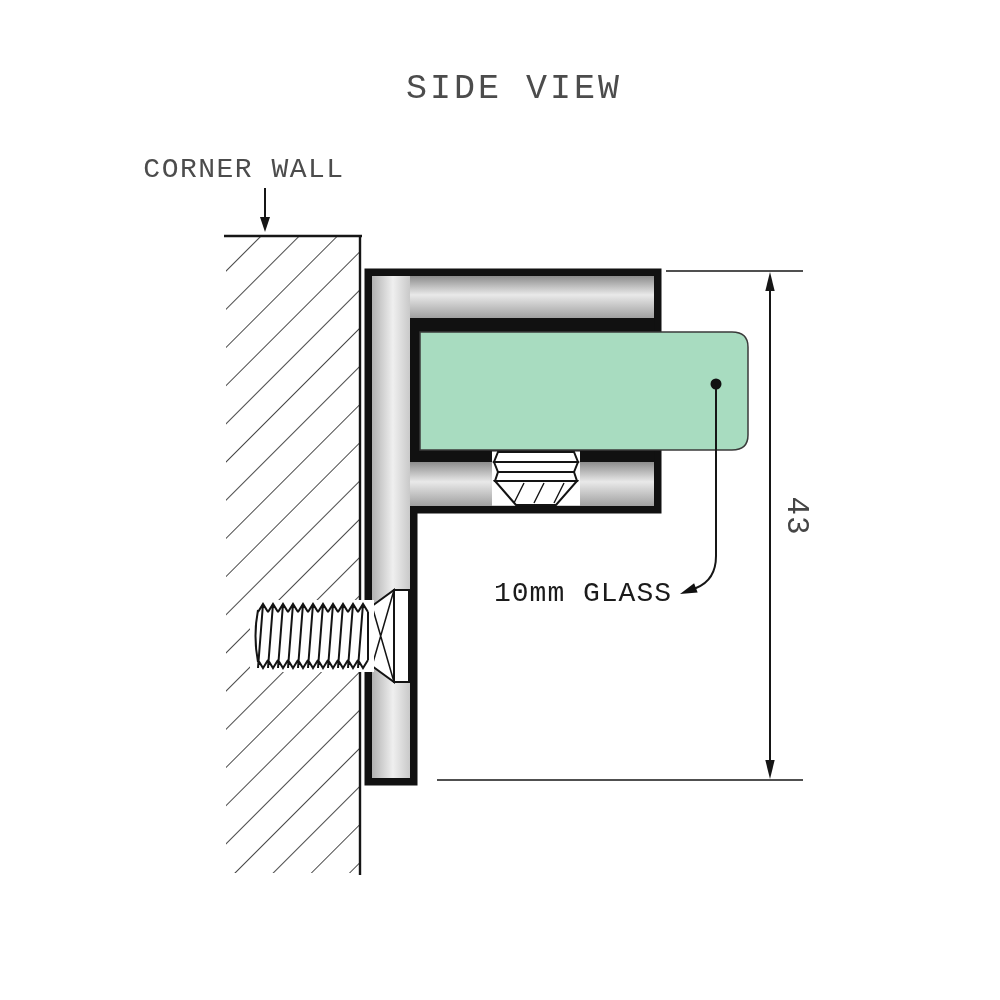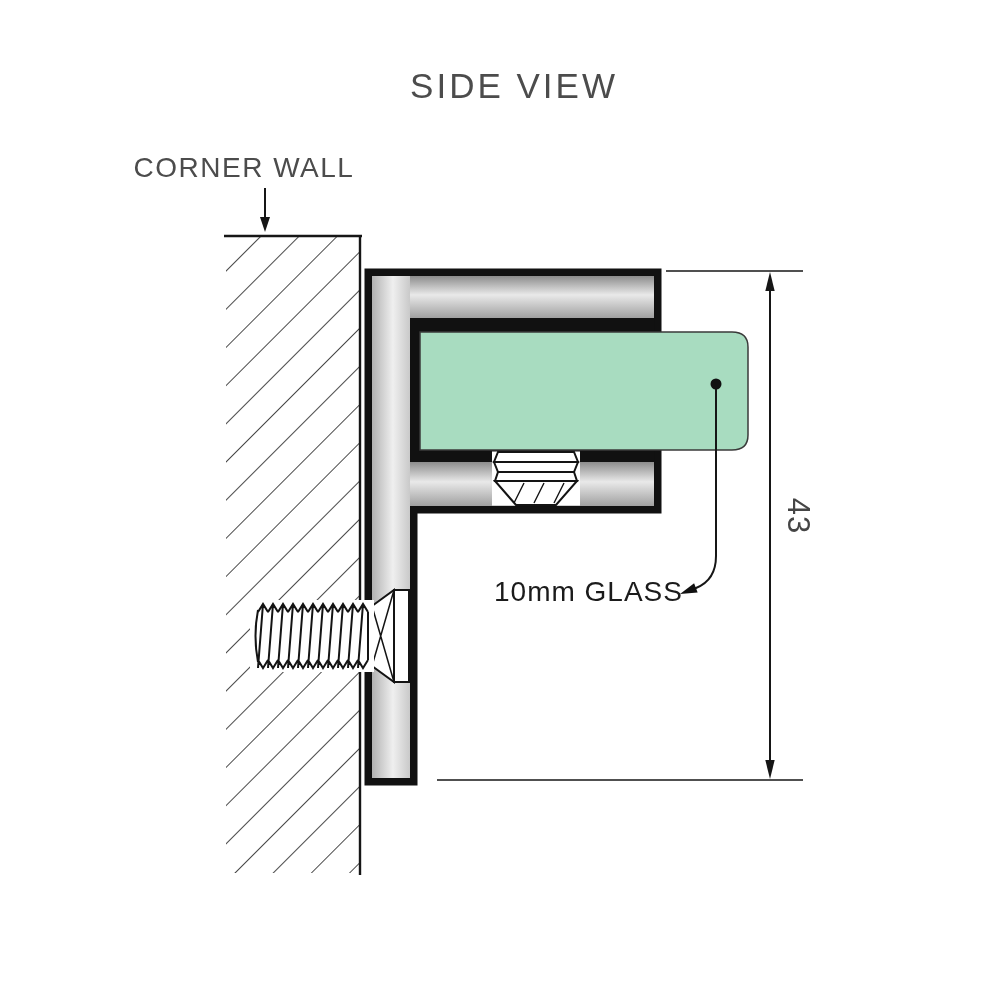--- a/index.html
+++ b/index.html
@@ -1,18 +1,18 @@
 <!DOCTYPE html>
 <html><head>
 <meta charset="utf-8">
 <style>
   html,body{margin:0;padding:0;background:#ffffff;}
   .canvas{
     width:1000px;height:920px;position:relative;background:#ffffff;
-    font-family:Liberation Sans, sans-serif;overflow:hidden;
+    font-family:Liberation Mono, monospace;overflow:hidden;
   }
   svg{display:block;}
   .lbl-gray{fill:#4c4c4c;letter-spacing:1.5px;}
   .lbl-title{fill:#4c4c4c;letter-spacing:3px;}
   .lbl-black{fill:#1b1b1b;letter-spacing:1px;}
   .lbl-dim{fill:#454545;letter-spacing:1px;}
   .thin{stroke:#161616;stroke-width:2;fill:none;}
   .hair{stroke:#161616;stroke-width:1.6;fill:none;}
   .part{stroke:#141414;stroke-width:2;fill:#ffffff;}
 </style>

